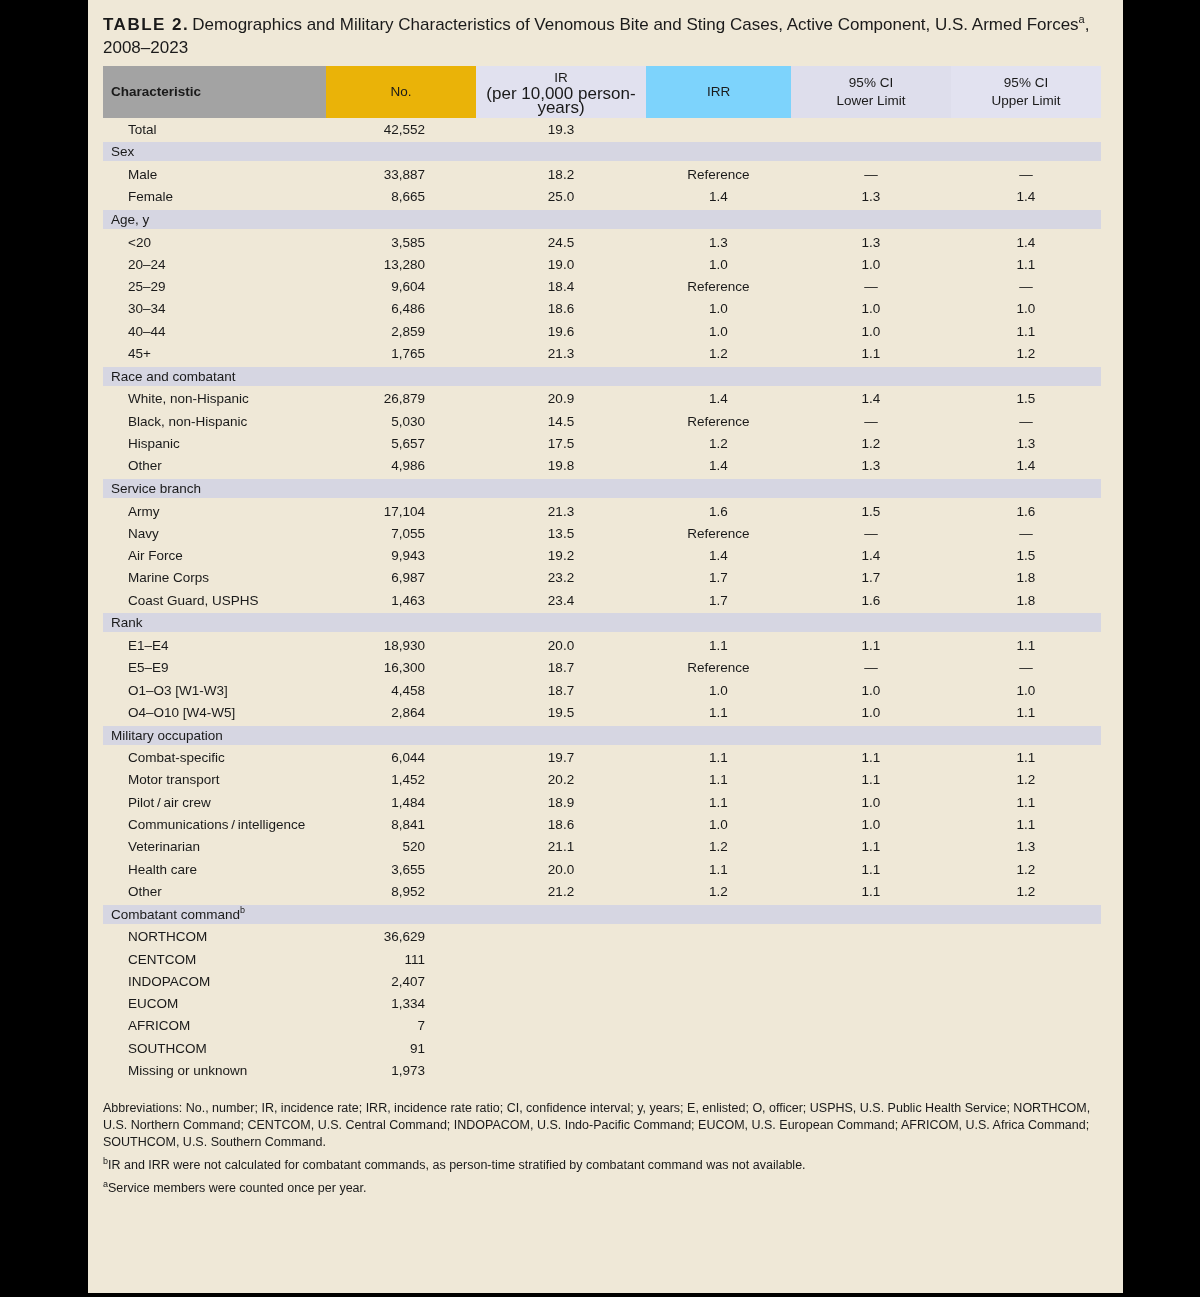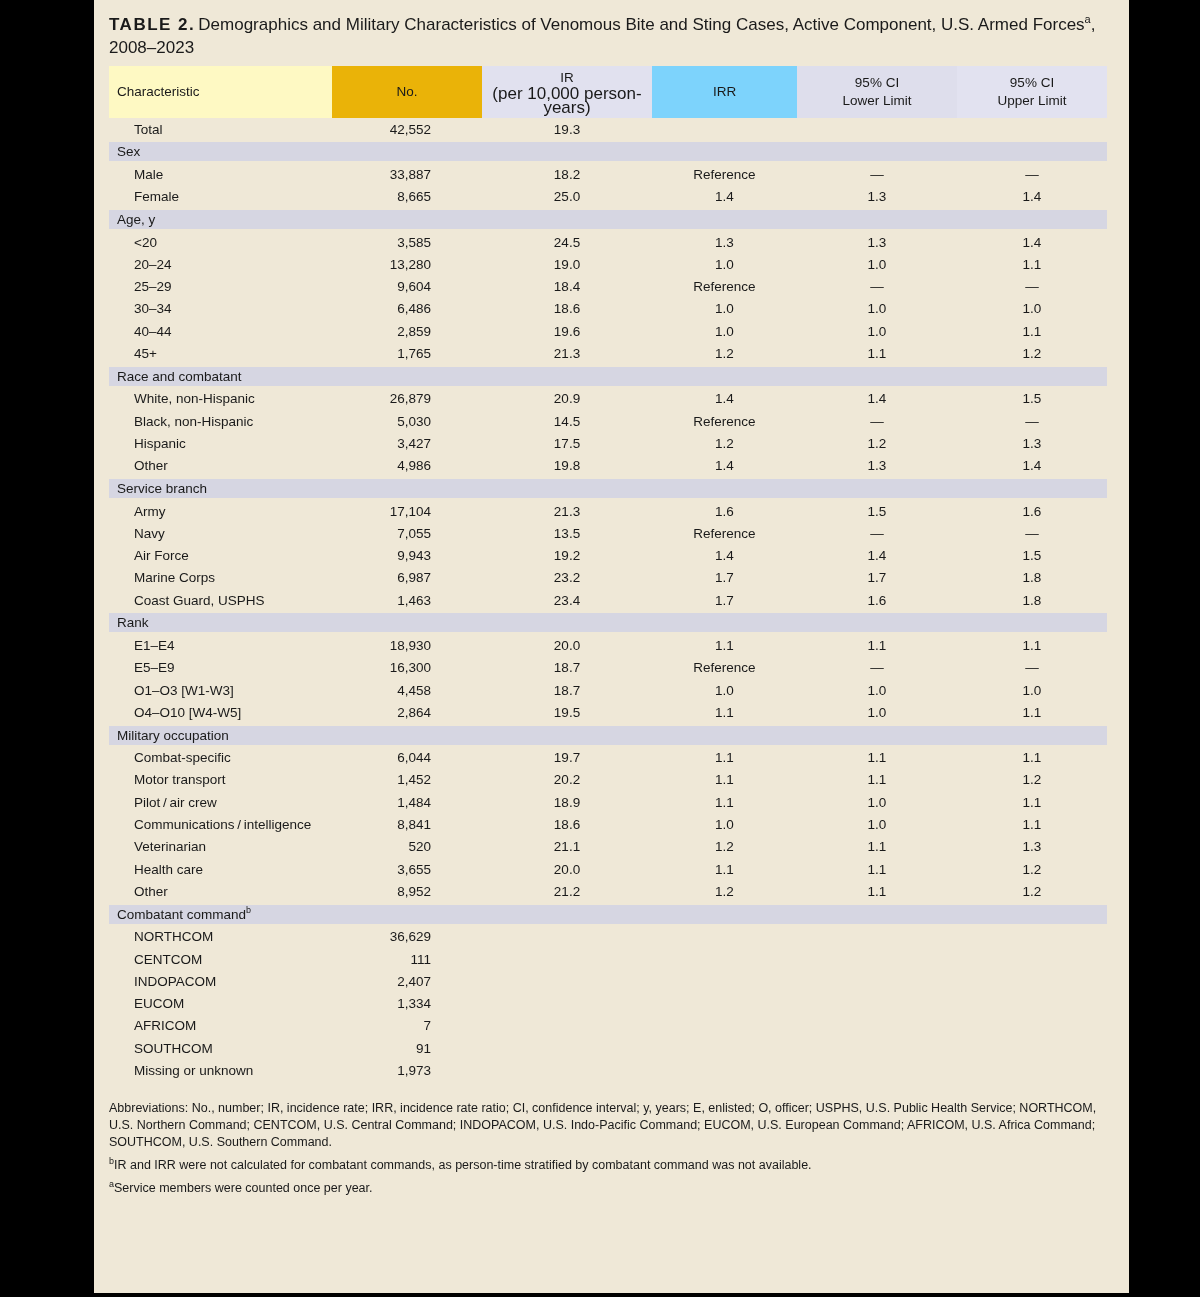--- a/index.html
+++ b/index.html
@@ -5,39 +5,39 @@
   * { box-sizing: border-box; }
   html, body { margin: 0; padding: 0; }
   body {
     width: 1200px; height: 1297px;
     background: #000000;
     position: relative;
     font-family: "Liberation Sans", "DejaVu Sans", sans-serif;
     color: #1a1a1a;
   }
   .page {
-    position: absolute; left: 94px; top: 0;
+    position: absolute; left: 88px; top: 0;
     width: 1035px; height: 1293px;
     background: #EFE8D7;
     overflow: hidden;
   }
   .content { margin-left: 15px; width: 1002px; }
 
   
   .title { margin: 13px 0 0 0; font-size: 17px; line-height: 23px; }
   .t-line1 { white-space: nowrap; }
   .t-label { font-weight: bold; letter-spacing: 1.5px; margin-right: 3px; }
   .title sup { font-size: 11px; line-height: 0; }
 
   
   table { border-collapse: collapse; table-layout: fixed; width: 998px; margin-top: 7px; }
   thead th { height: 52px; font-weight: normal; font-size: 13.5px; vertical-align: middle; padding: 0; }
   thead th div { line-height: 18px; }
   .h-sub { font-size: 17px; line-height: 14px; }
-  .hc1 { background: #fef9c3; text-align: left; }
+  .hc1 { background: #a3a3a3; text-align: left; font-weight: bold; }
   .hc1 div { padding-left: 8px; }
   .hc2 { background: #eab308; }
   .hc3 { background: #E1E1EF; }
   .hc4 { background: #7dd3fc; }
   .hc5 { background: #DEDEEC; }
   .hc6 { background: #E2E2F0; }
 
   tbody td { padding: 0; font-size: 13.5px; vertical-align: middle; }
   tr.data-row td { height: 22.3px; }
   td.c-label { padding-left: 25px; }
@@ -204,21 +204,21 @@
           <tr class="data-row">
             <td class="c-label">Black, non-Hispanic</td>
             <td class="c-no">5,030</td>
             <td class="c-ir">14.5</td>
             <td class="c-irr">Reference</td>
             <td class="c-ci">—</td>
             <td class="c-ci">—</td>
           </tr>
           <tr class="data-row">
             <td class="c-label">Hispanic</td>
-            <td class="c-no">3,427</td>
+            <td class="c-no">5,657</td>
             <td class="c-ir">17.5</td>
             <td class="c-irr">1.2</td>
             <td class="c-ci">1.2</td>
             <td class="c-ci">1.3</td>
           </tr>
           <tr class="data-row">
             <td class="c-label">Other</td>
             <td class="c-no">4,986</td>
             <td class="c-ir">19.8</td>
             <td class="c-irr">1.4</td>

